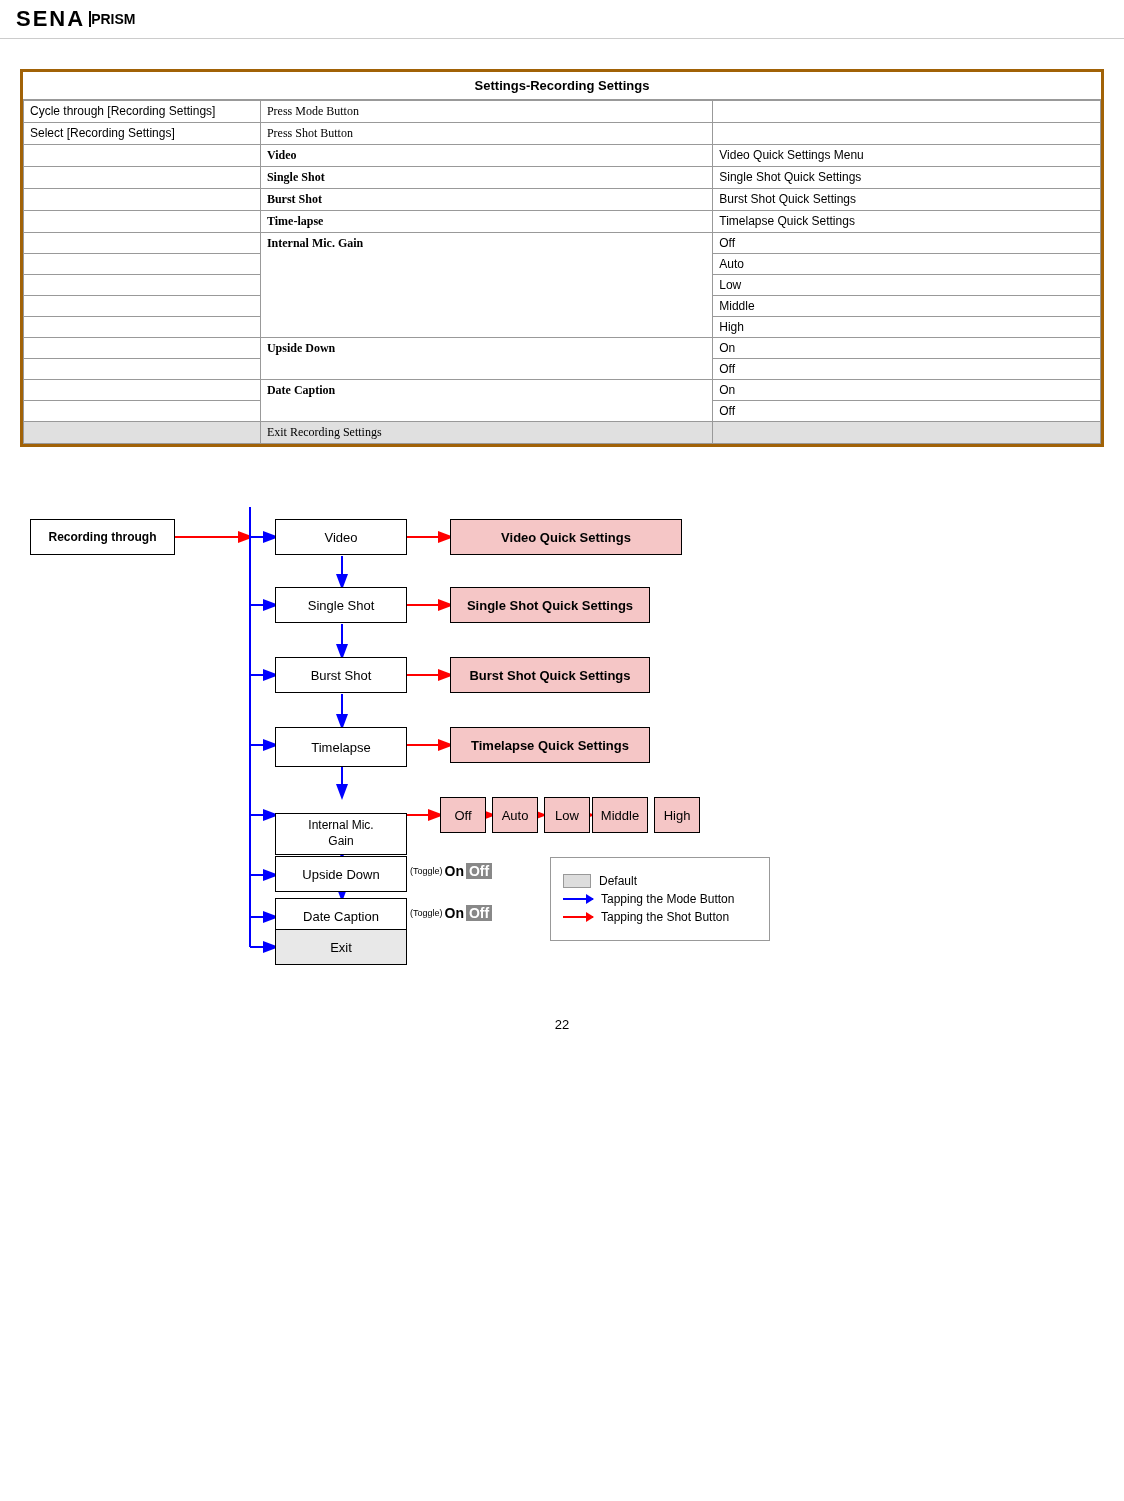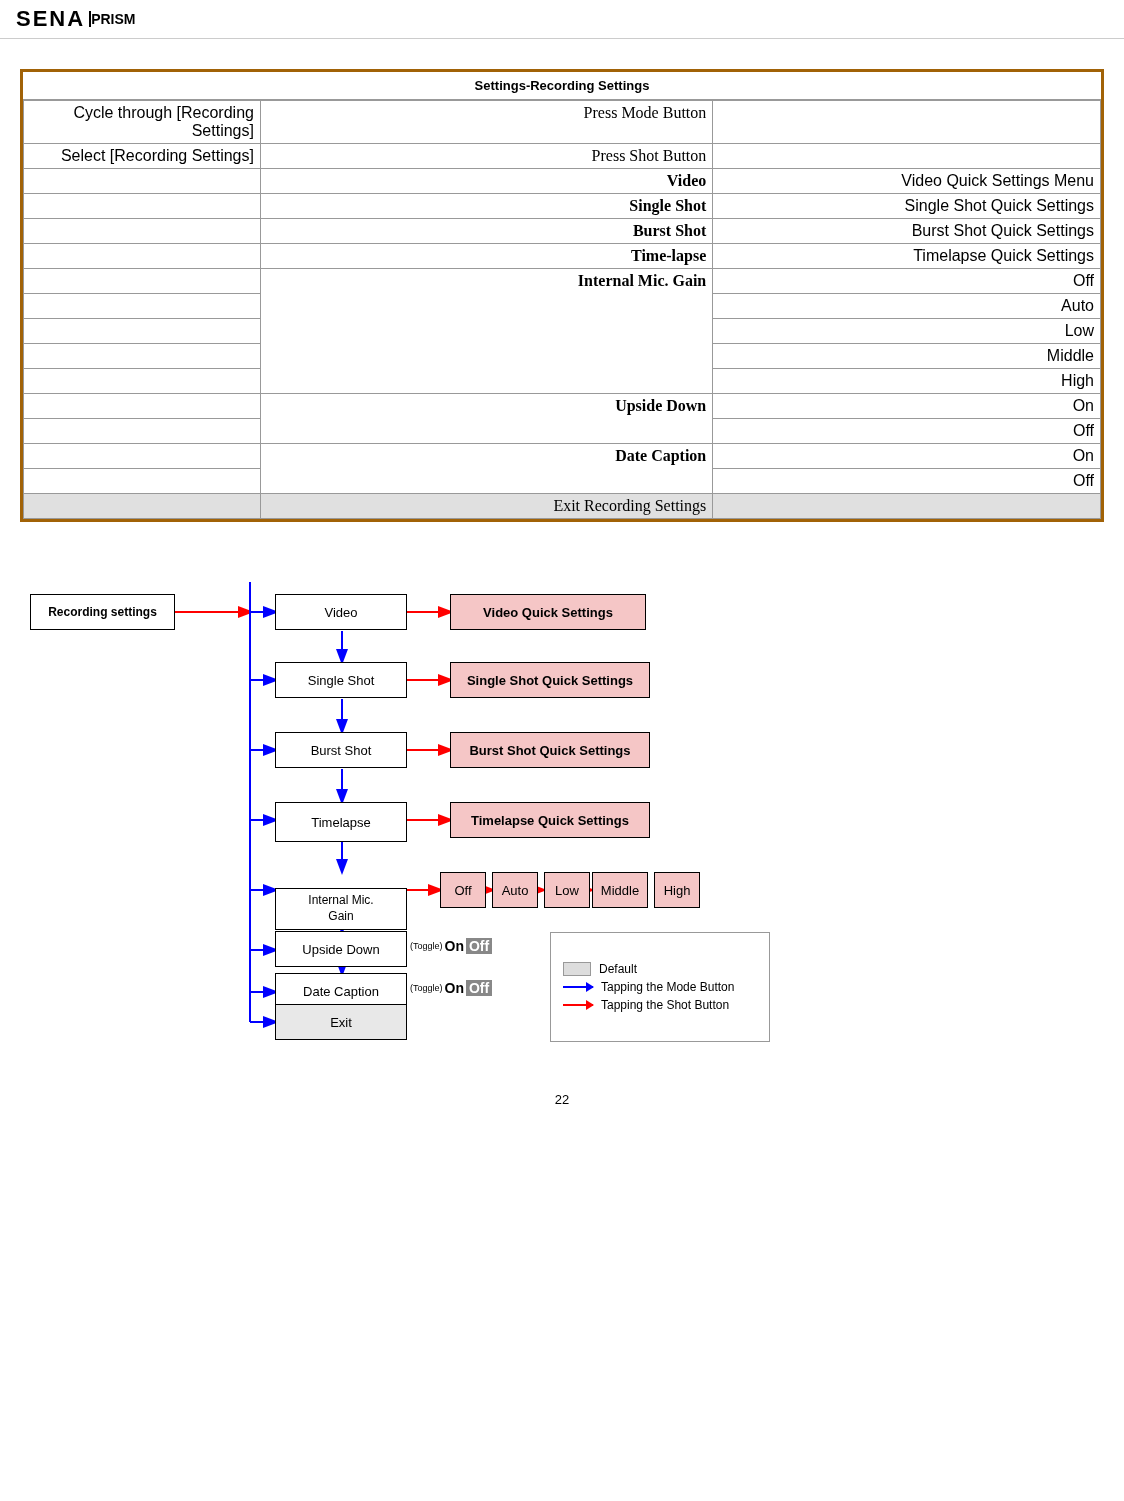--- a/index.html
+++ b/index.html
@@ -47,22 +47,21 @@
       text-align: center;
       font-weight: bold;
       font-size: 13px;
       padding: 6px;
       background: #fff;
       border-bottom: 1px solid #999;
     }
     table {
       width: 100%;
       border-collapse: collapse;
-      font-size: 16px;
-      text-align: right;
+      font-size: 12px;
     }
     table td {
       border: 1px solid #999;
       padding: 3px 6px;
       vertical-align: top;
     }
     .bold-cell {
       font-weight: bold;
     }
     .gray-row td {
@@ -97,21 +96,21 @@
     }
     .box-bold {
       font-weight: bold;
     }
 
     
     .legend {
       position: absolute;
       border: 1px solid #999;
       background: #fff;
-      padding: 25px 12px;
+      padding: 12px 12px;
       font-size: 12px;
     }
     .legend-item {
       display: flex;
       align-items: center;
       margin: 4px 0;
     }
     .legend-box {
       width: 28px;
       height: 14px;
@@ -320,21 +319,21 @@
       <marker id="arrowBlue" markerWidth="8" markerHeight="8" refX="6" refY="3" orient="auto">
         <path d="M0,0 L0,6 L8,3 z" fill="blue"></path>
       </marker>
       <marker id="arrowRed" markerWidth="8" markerHeight="8" refX="6" refY="3" orient="auto">
         <path d="M0,0 L0,6 L8,3 z" fill="red"></path>
       </marker>
     </defs>
   </svg>
 
   <div class="box" style="left:10px; top:42px; width:145px; height:36px; font-weight:bold; font-size:12px;">
-    <span>Recording settings</span>
+    <span>Recording through</span>
   </div>
 
   <div class="box" style="left:255px; top:42px; width:132px; height:36px;">
     <span>Video</span>
   </div>
 
   <div class="box" style="left:255px; top:110px; width:132px; height:36px;">
     <span>Single Shot</span>
   </div>
 
@@ -355,21 +354,21 @@
   </div>
 
   <div class="box" style="left:255px; top:421px; width:132px; height:36px;">
     <span>Date Caption</span>
   </div>
 
   <div class="box" style="left:255px; top:452px; width:132px; height:36px; background:#e8e8e8;">
     <span>Exit</span>
   </div>
 
-  <div class="box box-pink box-bold" style="left:430px; top:42px; width:196px; height:36px;">
+  <div class="box box-pink box-bold" style="left:430px; top:42px; width:232px; height:36px;">
     <span>Video Quick Settings</span>
   </div>
 
   <div class="box box-pink box-bold" style="left:430px; top:110px; width:200px; height:36px;">
     <span>Single Shot Quick Settings</span>
   </div>
 
   <div class="box box-pink box-bold" style="left:430px; top:180px; width:200px; height:36px;">
     <span>Burst Shot Quick Settings</span>
   </div>

